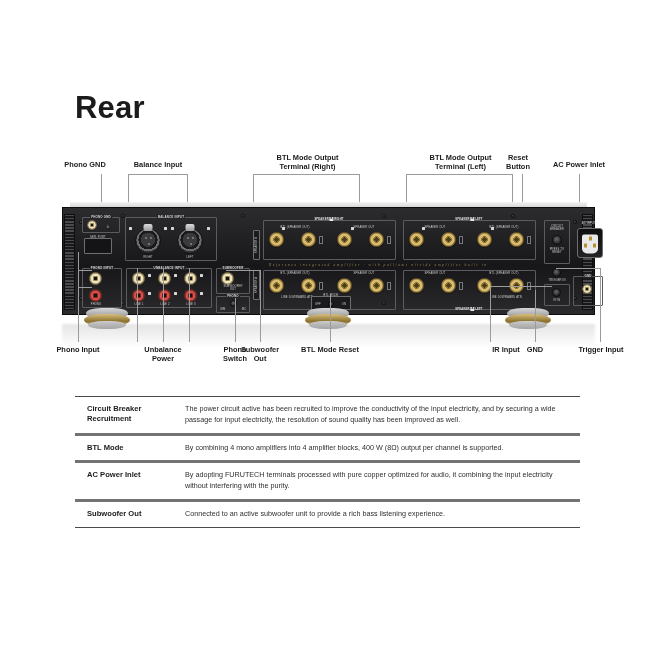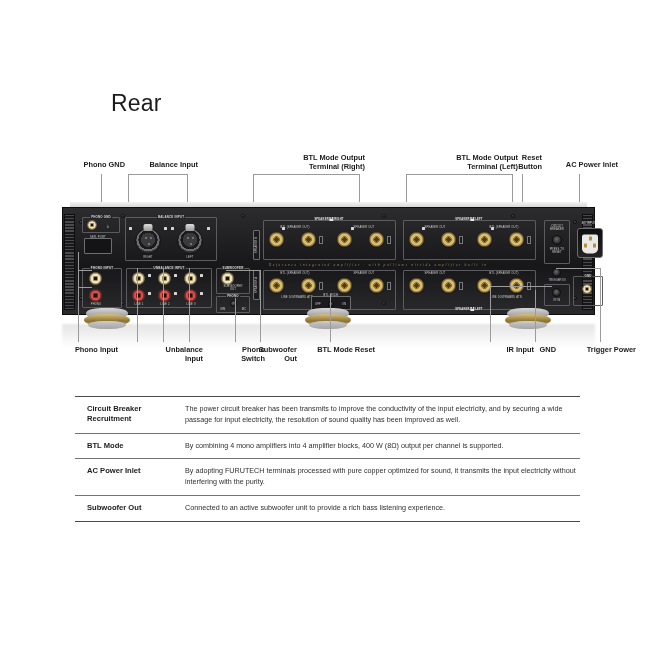--- a/index.html
+++ b/index.html
@@ -9,30 +9,30 @@
     background:#ffffff;
     font-family:"Liberation Sans", sans-serif;
     color:#1b1b1b;
     overflow:hidden;
     position:relative;
   }
 
   
   #page-title {
     position:absolute; left:75px; top:90px;
-    font-size:23px; font-weight:400; letter-spacing:.2px; color:#1b1b1b;margin-left:36px;
+    font-size:31px; font-weight:700; letter-spacing:.2px; color:#1b1b1b;
   }
 
   
   #diagram { position:absolute; left:0; top:140px; width:650px; height:250px; }
 
   
   .callout {
     position:absolute; font-size:7.4px; font-weight:700; line-height:1.25;
-    color:#1b1b1b; text-align:right; white-space:pre-line;
+    color:#1b1b1b; text-align:center; white-space:pre-line;
   }
   
   .leader { position:absolute; background:#9b9b9b; }
   .leader.v { width:1px; }
   .leader.h { height:1px; }
   
   .bracket { position:absolute; border:1px solid #9b9b9b; border-bottom:none; }
 
   
   #chassis {
@@ -169,21 +169,21 @@
     position:absolute; left:62px; top:184px; width:533px; height:24px;
     background:linear-gradient(rgba(190,190,190,.38), rgba(255,255,255,0));
     filter:blur(1px);
   }
 
   
   #spec-table {
     position:absolute; left:75px; top:396px; width:505px;
     border-collapse:collapse;
   }
-  #spec-table tr { border-bottom:1px solid #737373; }
+  #spec-table tr { border-bottom:3px solid #737373; }
   #spec-table tr:first-child { border-top:1.6px solid #4a4a4a; }
   #spec-table tr:last-child { border-bottom:1.6px solid #4a4a4a; }
   #spec-table td { padding:7px 4px; vertical-align:top; }
   .spec-term { width:100px; padding-left:12px !important; font-size:7.6px; font-weight:700; line-height:1.35; color:#1b1b1b; }
   .spec-desc { font-size:7.2px; line-height:1.5; color:#2e2e2e; padding-left:10px !important; }
 </style>
 </head>
 <body>
 
 <div id="page-title">Rear</div>
@@ -417,43 +417,43 @@
   <div class="leader v" style="left:490px;top:146px;height:56px;"></div>
   <div class="leader h" style="left:490px;top:146px;width:62px;"></div>
 
   <div class="leader v" style="left:535px;top:150px;height:52px;"></div>
 
   <div class="leader v" style="left:600px;top:128px;height:74px;"></div>
   <div class="leader h" style="left:556px;top:128px;width:44px;"></div>
 
   <div class="callout" style="left:38px;top:205px;width:80px;">Phono Input</div>
   <div class="callout" style="left:123px;top:205px;width:80px;">Unbalance
-Input</div>
+Power</div>
   <div class="callout" style="left:205px;top:205px;width:60px;">Phono
 Switch</div>
   <div class="callout" style="left:223px;top:205px;width:74px;">Subwoofer
 Out</div>
   <div class="callout" style="left:285px;top:205px;width:90px;">BTL Mode Reset</div>
   <div class="callout" style="left:478px;top:205px;width:56px;">IR Input</div>
   <div class="callout" style="left:514px;top:205px;width:42px;">GND</div>
-  <div class="callout" style="left:566px;top:205px;width:70px;">Trigger Power</div>
+  <div class="callout" style="left:566px;top:205px;width:70px;">Trigger Input</div>
 </div>
 
 <table id="spec-table">
   <tbody>
     <tr>
       <td class="spec-term">Circuit Breaker Recruitment</td>
-      <td class="spec-desc">The power circuit breaker has been transmits to improve the conductivity of the input electricity, and by securing a wide passage for input electricity, the resolution of sound quality has been improved as well.</td>
+      <td class="spec-desc">The power circuit active has been recruited to improve the conductivity of the input electricity, and by securing a wide passage for input electricity, the resolution of sound quality has been improved as well.</td>
     </tr>
     <tr>
       <td class="spec-term">BTL Mode</td>
       <td class="spec-desc">By combining 4 mono amplifiers into 4 amplifier blocks, 400 W (8Ω) output per channel is supported.</td>
     </tr>
     <tr>
       <td class="spec-term">AC Power Inlet</td>
-      <td class="spec-desc">By adopting FURUTECH terminals processed with pure copper optimized for sound, it transmits the input electricity without interfering with the purity.</td>
+      <td class="spec-desc">By adopting FURUTECH terminals processed with pure copper optimized for audio, it combining the input electricity without interfering with the purity.</td>
     </tr>
     <tr>
       <td class="spec-term">Subwoofer Out</td>
       <td class="spec-desc">Connected to an active subwoofer unit to provide a rich bass listening experience.</td>
     </tr>
   </tbody>
 </table>
 
 </body></html>

